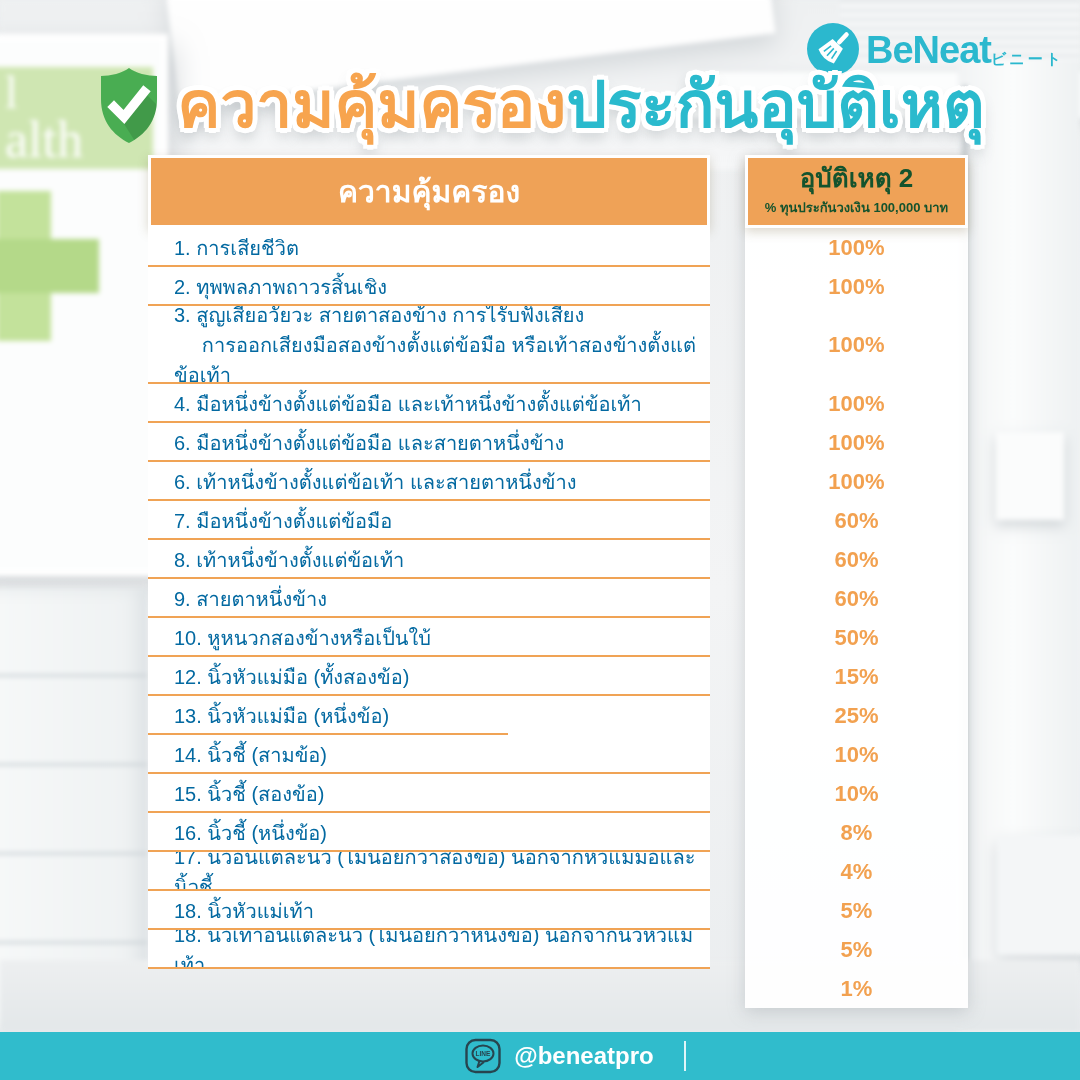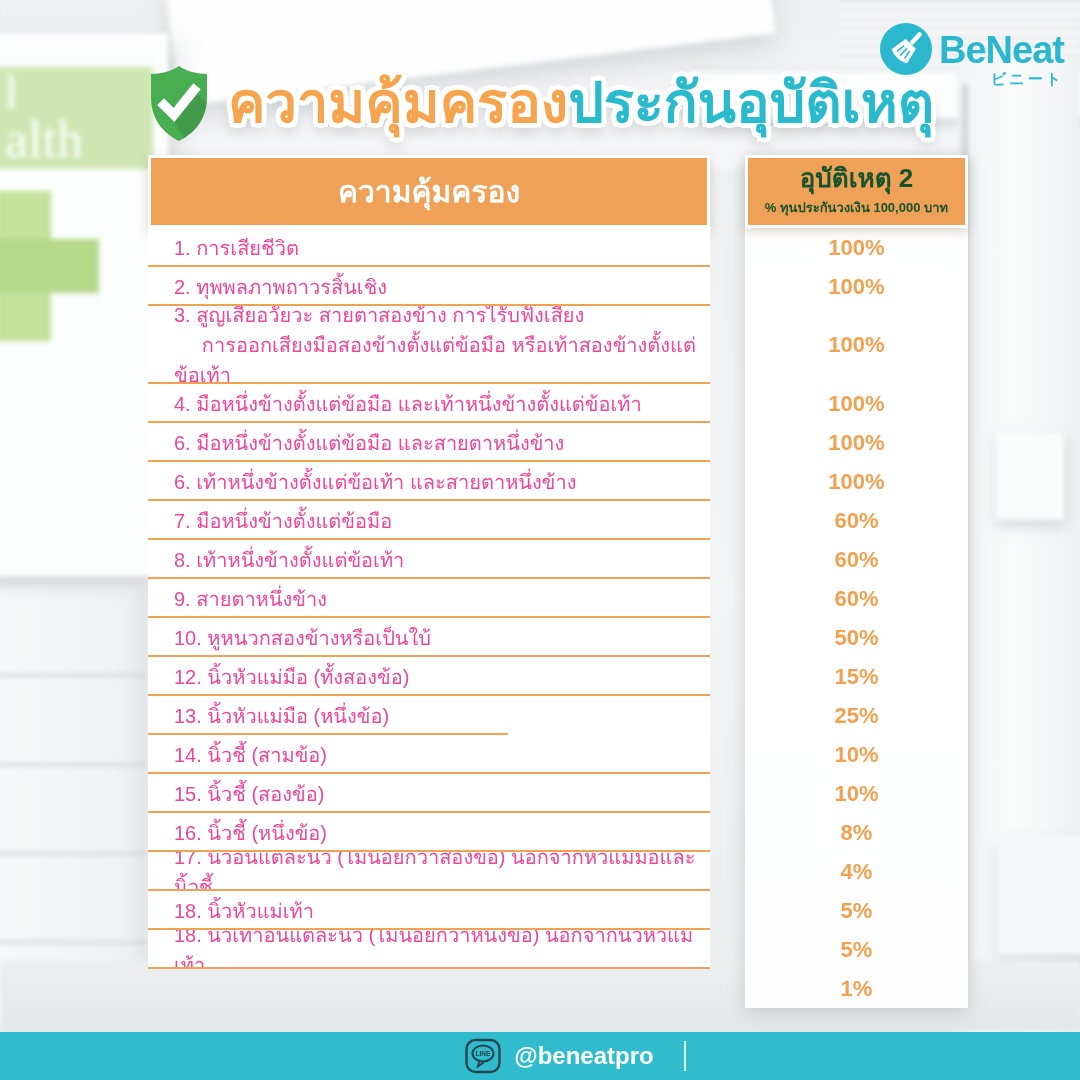--- a/index.html
+++ b/index.html
@@ -36,40 +36,40 @@
   .cabinet{position:absolute;left:-22px;top:588px;width:170px;height:442px;
            background:linear-gradient(90deg,#f7f9f9,#eef1f2);
            box-shadow:inset -10px 0 16px rgba(190,198,202,.35);}
   .cabinet .seams{position:absolute;inset:0;
            background:repeating-linear-gradient(180deg,transparent 0 86px,rgba(204,211,215,.85) 86px 89px);}
   .floor{position:absolute;left:0;bottom:48px;width:100%;height:72px;
          background:linear-gradient(180deg,#edeff0,#e3e7e9);}
 
   
   .logo{position:absolute;top:22px;right:16px;display:flex;align-items:flex-start;gap:6px;}
-  .logo-col{display:flex;flex-direction:column;align-items:flex-end;}
+  .logo-col{display:flex;flex-direction:row;align-items:flex-end;}
   .logo-name{color:#2BB8CE;font-size:38px;font-weight:bold;letter-spacing:-1px;line-height:1;margin-top:9px;}
   .logo-sub{color:#2BB8CE;font-size:15px;font-weight:bold;letter-spacing:3px;margin-top:1px;}
 
   
   .title-row{position:absolute;left:0;top:62px;width:100%;display:flex;align-items:center;
              justify-content:center;gap:16px;}
-  .title-text{margin:0;font-size:56px;font-weight:bold;line-height:1.35;white-space:nowrap;
+  .title-text{margin:0;font-size:64px;font-weight:bold;line-height:1.35;white-space:nowrap;
       text-shadow:-4px -4px 0 #fff,4px -4px 0 #fff,-4px 4px 0 #fff,4px 4px 0 #fff,
                   -5px 0 0 #fff,5px 0 0 #fff,0 -5px 0 #fff,0 5px 0 #fff,0 9px 14px rgba(90,100,105,.35);}
   .t-orange{color:#F7A44E;}
   .t-teal{color:#2ABACD;}
 
   
   .cov{position:absolute;left:148px;top:155px;width:562px;}
   .cov-header{height:73px;background:#EFA257;border:3px solid #fff;box-sizing:border-box;
               display:flex;align-items:center;justify-content:center;color:#fff;font-size:30px;
               font-weight:bold;box-shadow:0 4px 10px rgba(120,100,60,.25);}
   .cov-row{position:relative;height:39px;background:#ffffff;display:flex;align-items:center;
-           padding:0 6px 0 26px;box-sizing:border-box;font-size:20px;color:#ec4899;overflow:hidden;}
+           padding:0 6px 0 26px;box-sizing:border-box;font-size:20px;color:#0369a1;overflow:hidden;}
   .cov-row::after{content:"";position:absolute;left:0;bottom:0;height:2px;width:100%;background:#F0A355;}
   .cov-row.tall{height:78px;}
   .cov-row.short::after{width:64%;}
   .lbl{white-space:pre-wrap;line-height:1.5;}
 
   
   .plan{position:absolute;left:745px;top:155px;width:223px;background:rgba(255,255,255,.94);
         padding-top:73px;box-sizing:border-box;box-shadow:0 4px 16px rgba(140,150,155,.35);}
   .plan-header{position:absolute;top:0;left:0;right:0;height:73px;background:#EFA257;
                border:3px solid #fff;box-sizing:border-box;display:flex;flex-direction:column;

